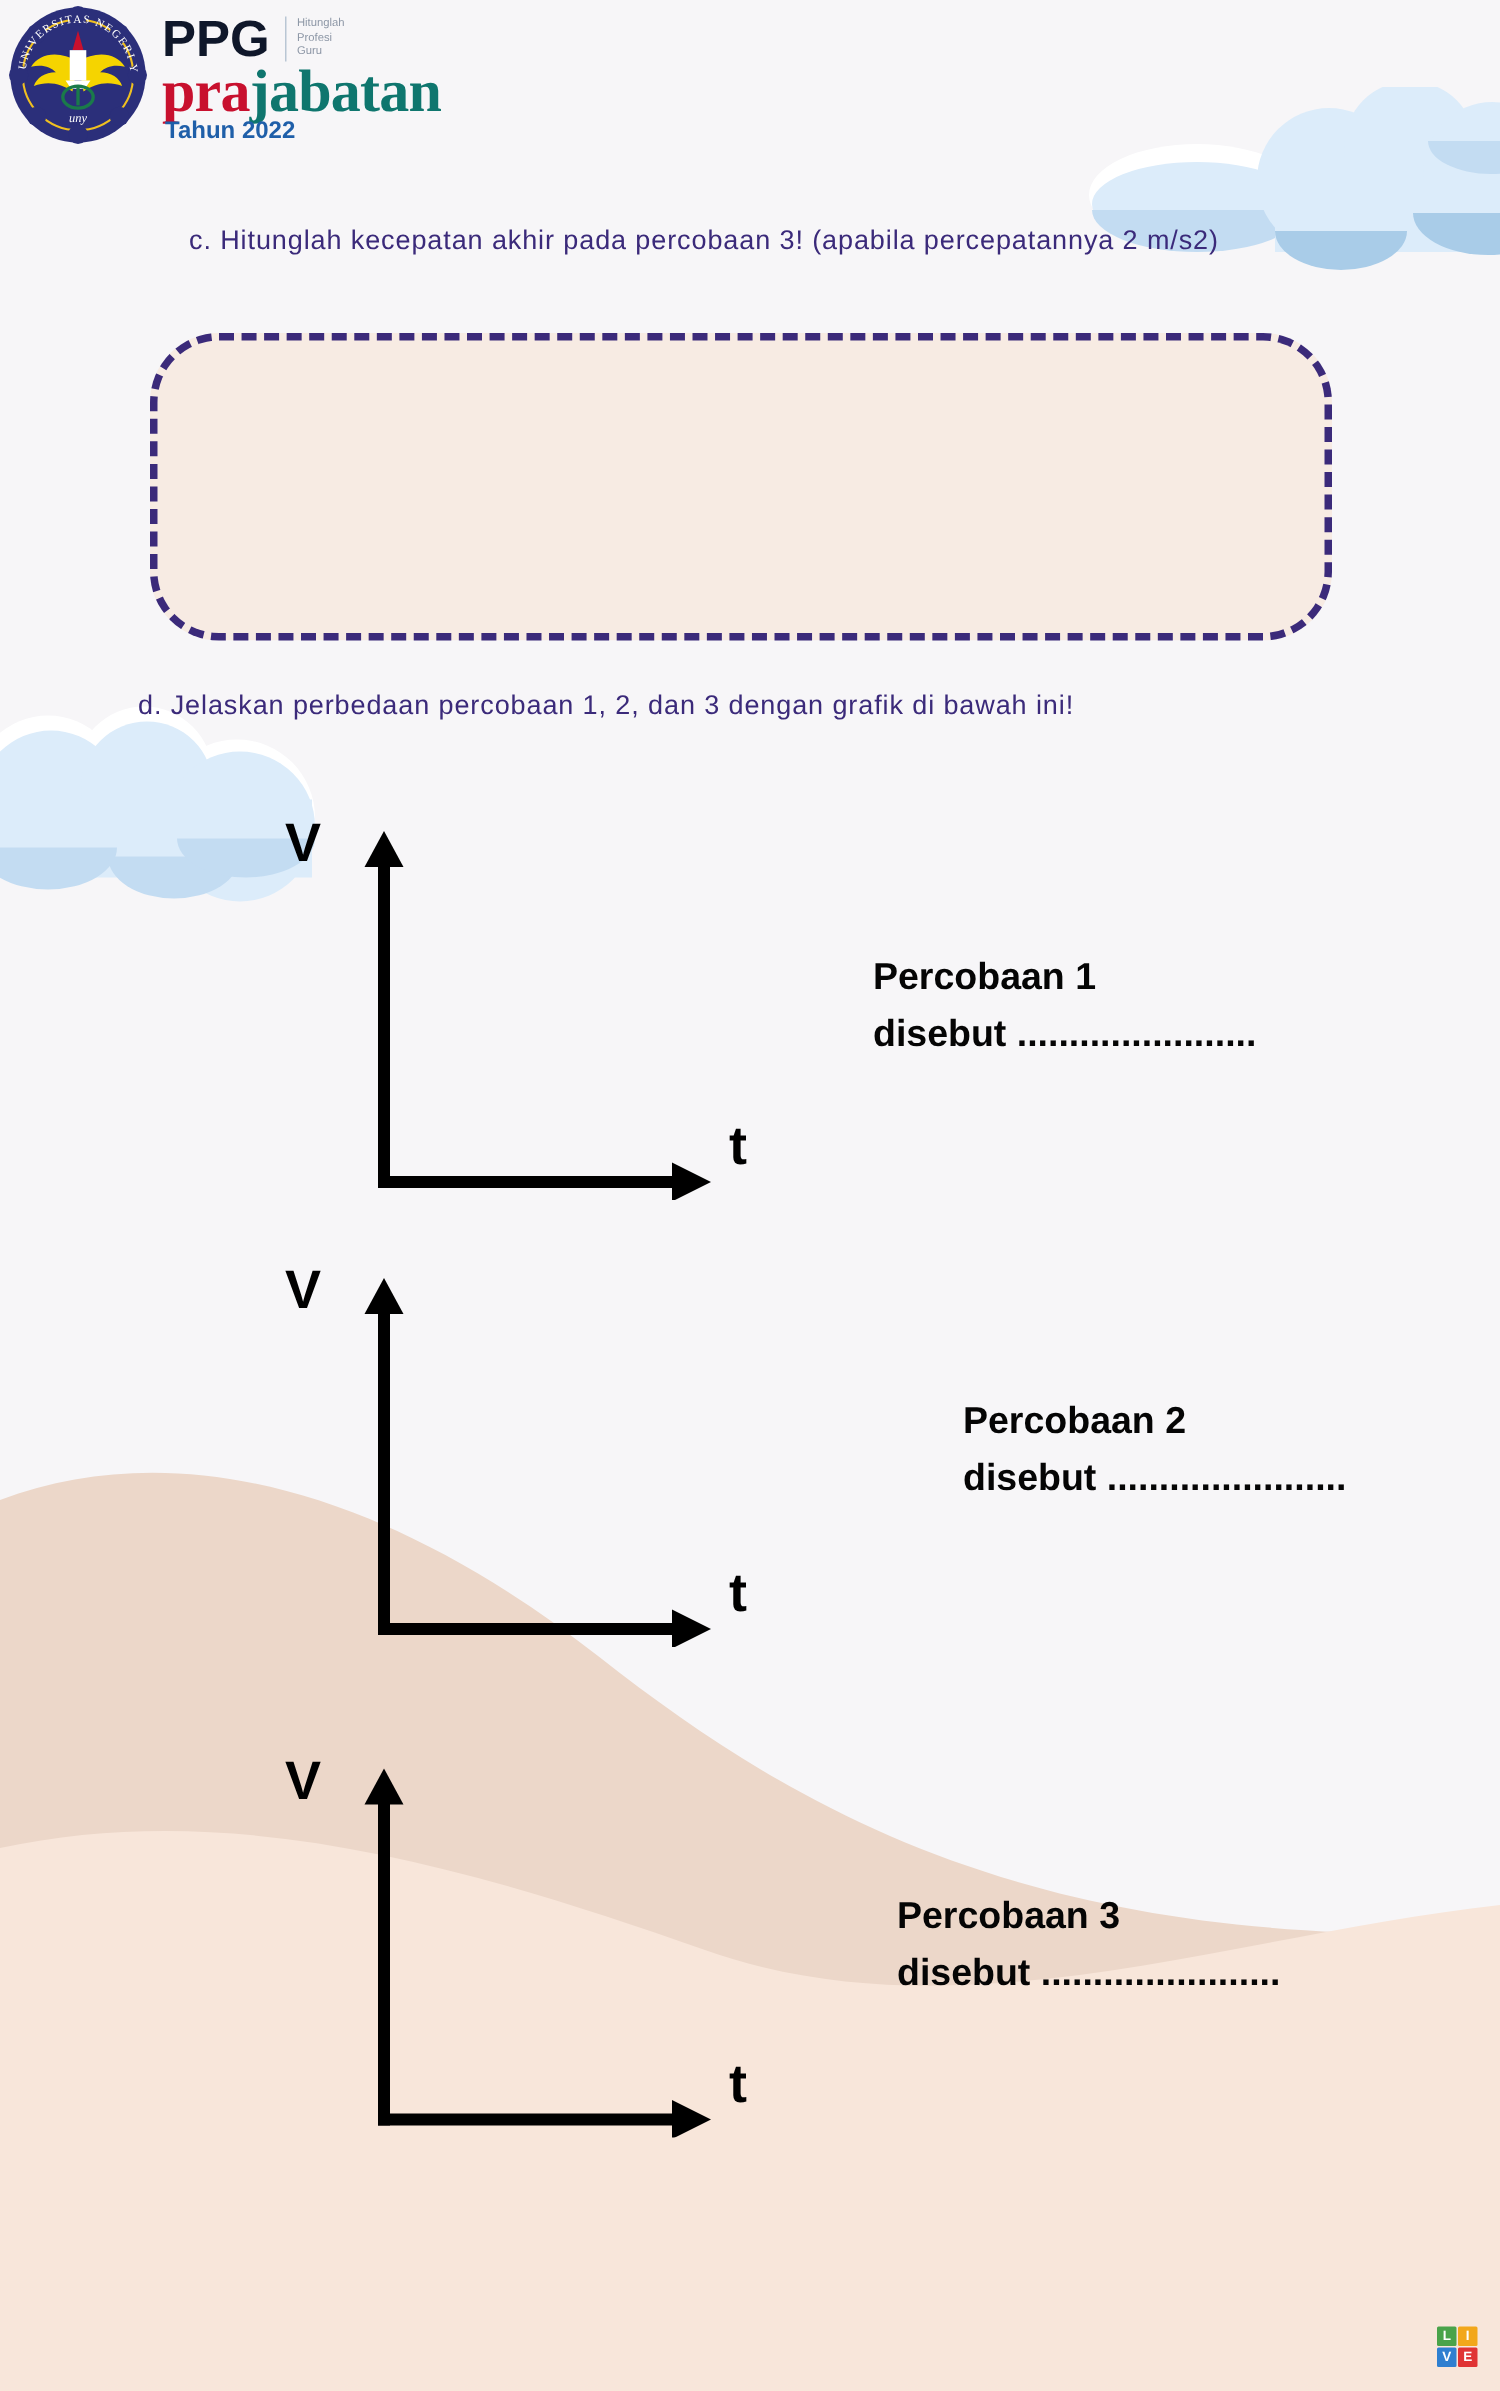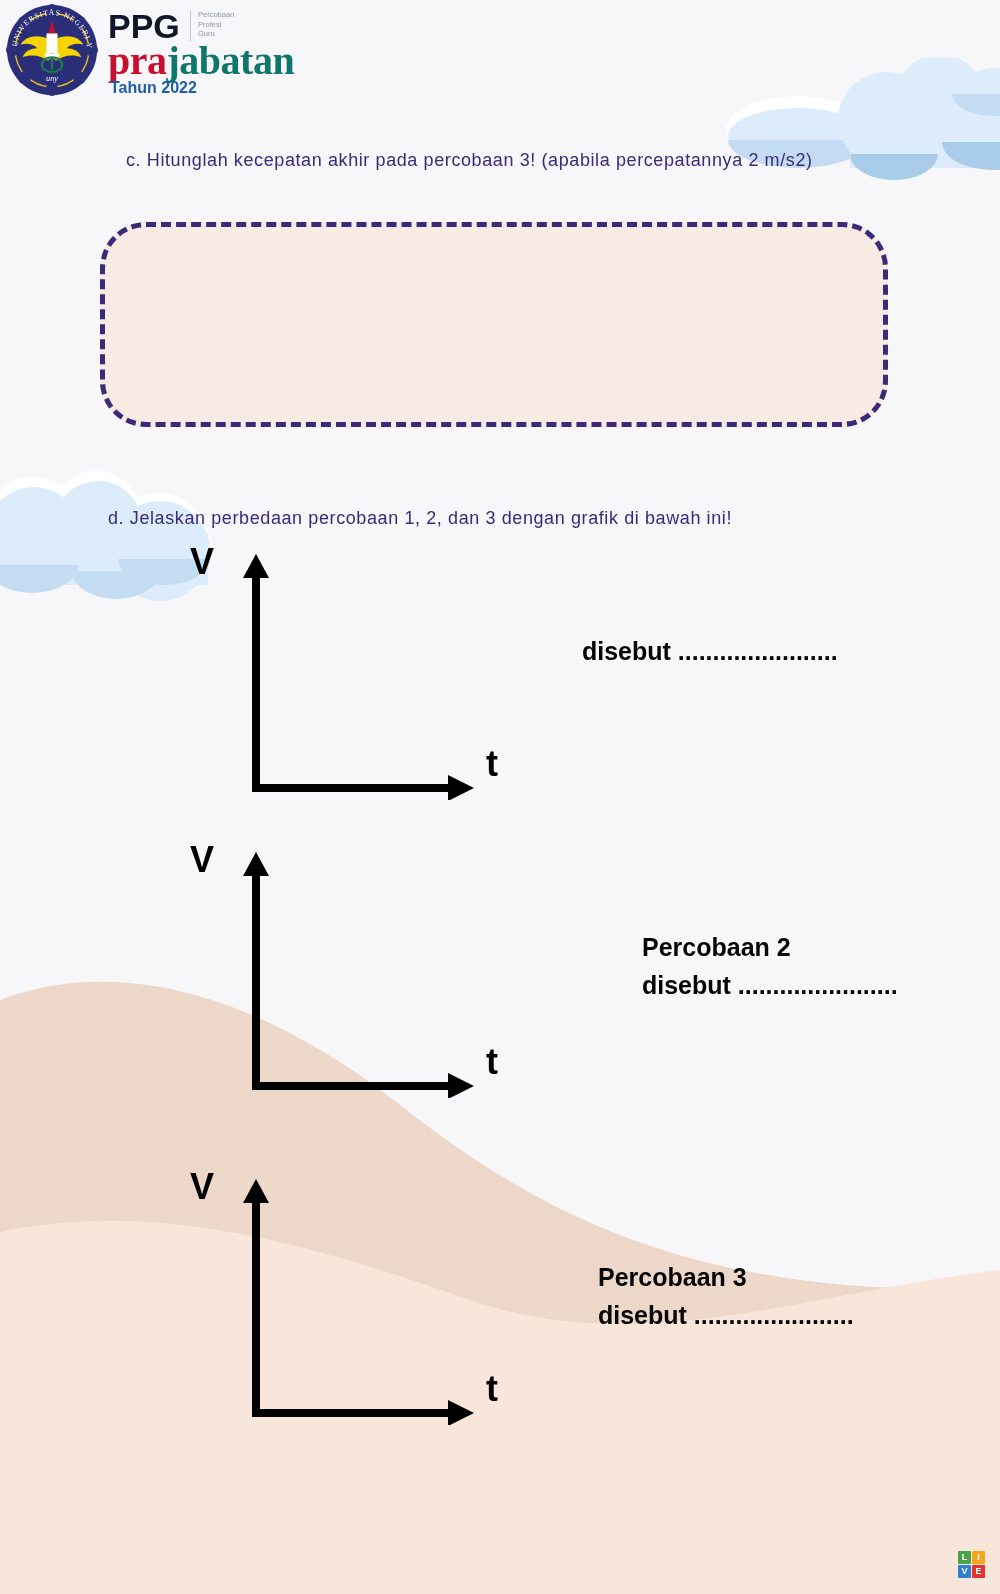--- a/index.html
+++ b/index.html
@@ -98,25 +98,24 @@
     font-family: "Liberation Sans", sans-serif;
     font-size: 18px;
     line-height: 36px;
     letter-spacing: 0.6px;
   }
   #q-c {
     left: 126px; top: 142px;
     width: 768px;
   }
   #q-d {
-    left: 108px; top: 452px;
+    left: 92px; top: 452px;
     width: 768px;
     text-align: justify;
     text-justify: inter-word;
-    margin-top: 48px;
   }
 
   
   #answer-box {
     position: absolute;
     left: 100px; top: 222px;
     width: 788px; height: 205px;
     background: #f7ebe3;
     border: 5px dashed #3b2a7a;
     border-radius: 46px;
@@ -256,21 +255,21 @@
         <ellipse cx="50" cy="66" rx="11" ry="8" fill="none" stroke="#1a7a4a" stroke-width="2.4"></ellipse>
         <path d="M50,58 L50,72" stroke="#1a7a4a" stroke-width="2.4"></path>
       </g>
       <text x="50" y="84" text-anchor="middle" font-size="9" font-family="Liberation Serif, serif" fill="#ffffff" font-style="italic">uny</text>
     </svg>
 
     <div id="ppg-wordmark">
       <div class="ppg-main">PPG</div>
       <div class="ppg-divider"></div>
       <div class="ppg-sub">
-        <div>Percobaan</div>
+        <div>Hitunglah</div>
         <div>Profesi</div>
         <div>Guru</div>
       </div>
       <div class="praj"><span class="pra">pra</span><span class="jabatan">jabatan</span></div>
       <div class="ppg-year">Tahun 2022</div>
     </div>
   </div>
 
   <div id="q-c" class="qtext">c. Hitunglah kecepatan akhir pada percobaan 3! (apabila percepatannya 2 m/s2)</div>
 
@@ -283,20 +282,21 @@
     <div class="axis-label" style="left:296px; top:206px;">t</div>
     <svg width="300" height="260" viewBox="0 0 300 260">
       <path d="M66,252 L66,28" stroke="#000" stroke-width="8" fill="none"></path>
       <path d="M66,14 L79,38 L53,38 Z" fill="#000"></path>
       <path d="M62,248 L266,248" stroke="#000" stroke-width="8" fill="none"></path>
       <path d="M284,248 L258,261 L258,235 Z" fill="#000"></path>
     </svg>
   </div>
 
   <div class="caption" id="caption-1">
+    <div>Percobaan 1</div>
     <div>disebut .......................</div>
   </div>
 
   <div class="graph" id="graph-2">
     <div class="axis-label" style="left:0px; top:4px;">V</div>
     <div class="axis-label" style="left:296px; top:206px;">t</div>
     <svg width="300" height="260" viewBox="0 0 300 260">
       <path d="M66,252 L66,28" stroke="#000" stroke-width="8" fill="none"></path>
       <path d="M66,14 L79,38 L53,38 Z" fill="#000"></path>
       <path d="M62,248 L266,248" stroke="#000" stroke-width="8" fill="none"></path>

